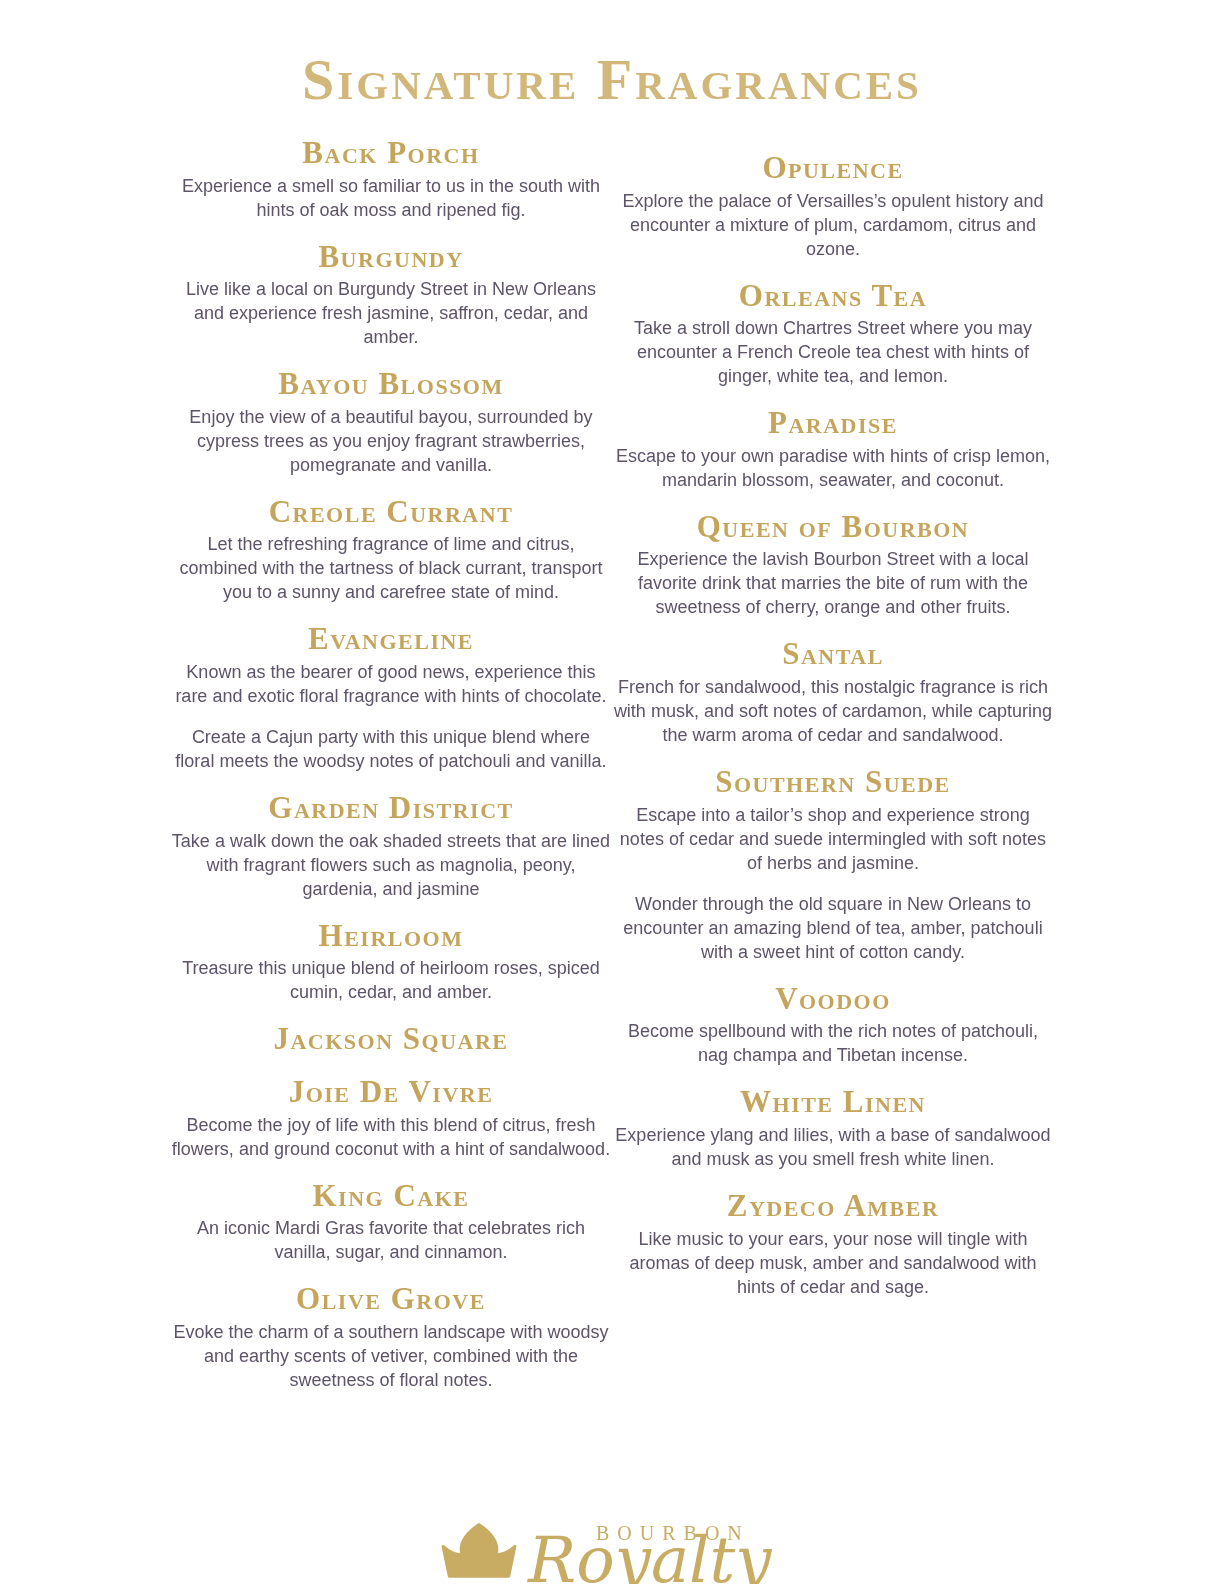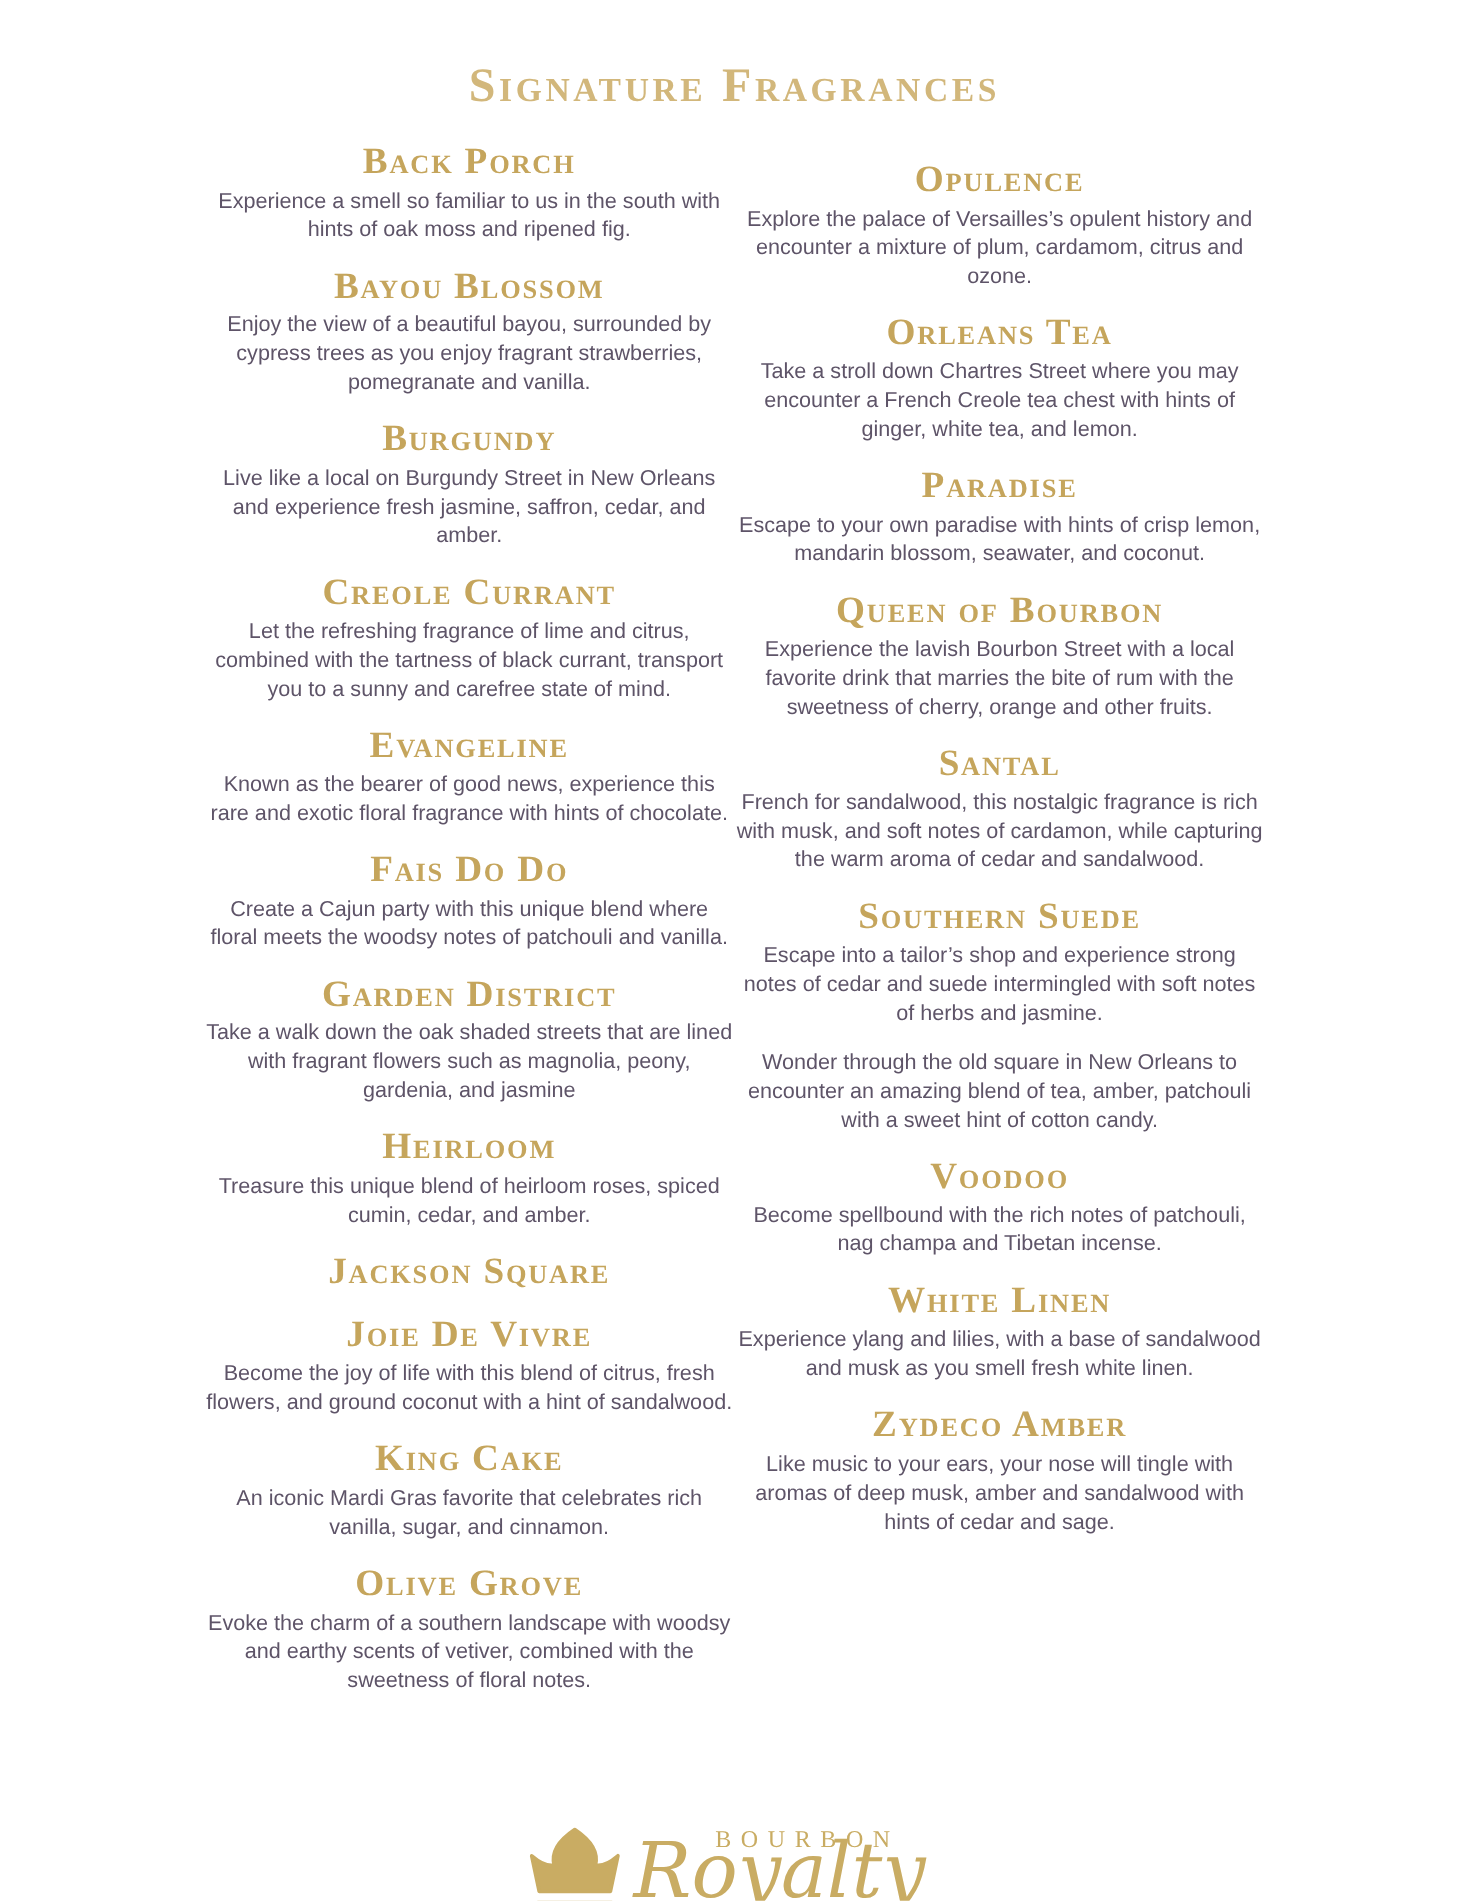--- a/index.html
+++ b/index.html
@@ -19,21 +19,21 @@
     position: relative;
     overflow: hidden;
   }
   .page { width: 100%; height: 100%; position: relative; }
 
   .title {
     margin: 50px 0 0;
     text-align: center;
     font-family: "Liberation Serif", serif;
     font-weight: 700;
-    font-size: 40px;
+    font-size: 58px;
     line-height: 1.05;
     font-variant: small-caps;
     letter-spacing: 3px;
     color: var(--title-gold);
   }
 
   .columns {
     display: grid;
     grid-template-columns: 442px 442px;
     justify-content: center;
@@ -104,41 +104,40 @@
   <h1 class="title">Signature Fragrances</h1>
 
   <div class="columns">
     <div class="col col-left" id="col-left">
   <section class="entry">
     <h2 class="entry-name">Back Porch</h2>
     <p class="entry-desc">Experience a smell so familiar to us in the south with hints of oak moss and ripened fig.</p>
   </section>
 
   <section class="entry">
+    <h2 class="entry-name">Burgundy</h2>
+    <p class="entry-desc">Live like a local on Burgundy Street in New Orleans and experience fresh jasmine, saffron, cedar, and amber.</p>
+  </section>
+
+  <section class="entry">
     <h2 class="entry-name">Bayou Blossom</h2>
     <p class="entry-desc">Enjoy the view of a beautiful bayou, surrounded by cypress trees as you enjoy fragrant strawberries, pomegranate and vanilla.</p>
   </section>
 
   <section class="entry">
-    <h2 class="entry-name">Burgundy</h2>
-    <p class="entry-desc">Live like a local on Burgundy Street in New Orleans and experience fresh jasmine, saffron, cedar, and amber.</p>
-  </section>
-
-  <section class="entry">
     <h2 class="entry-name">Creole Currant</h2>
     <p class="entry-desc">Let the refreshing fragrance of lime and citrus, combined with the tartness of black currant, transport you to a sunny and carefree state of mind.</p>
   </section>
 
   <section class="entry">
     <h2 class="entry-name">Evangeline</h2>
     <p class="entry-desc">Known as the bearer of good news, experience this rare and exotic floral fragrance with hints of chocolate.</p>
   </section>
 
   <section class="entry">
-    <h2 class="entry-name">Fais Do Do</h2>
     <p class="entry-desc">Create a Cajun party with this unique blend where floral meets the woodsy notes of patchouli and vanilla.</p>
   </section>
 
   <section class="entry">
     <h2 class="entry-name">Garden District</h2>
     <p class="entry-desc">Take a walk down the oak shaded streets that are lined with fragrant flowers such as magnolia, peony, gardenia, and jasmine</p>
   </section>
 
   <section class="entry">
     <h2 class="entry-name">Heirloom</h2>

